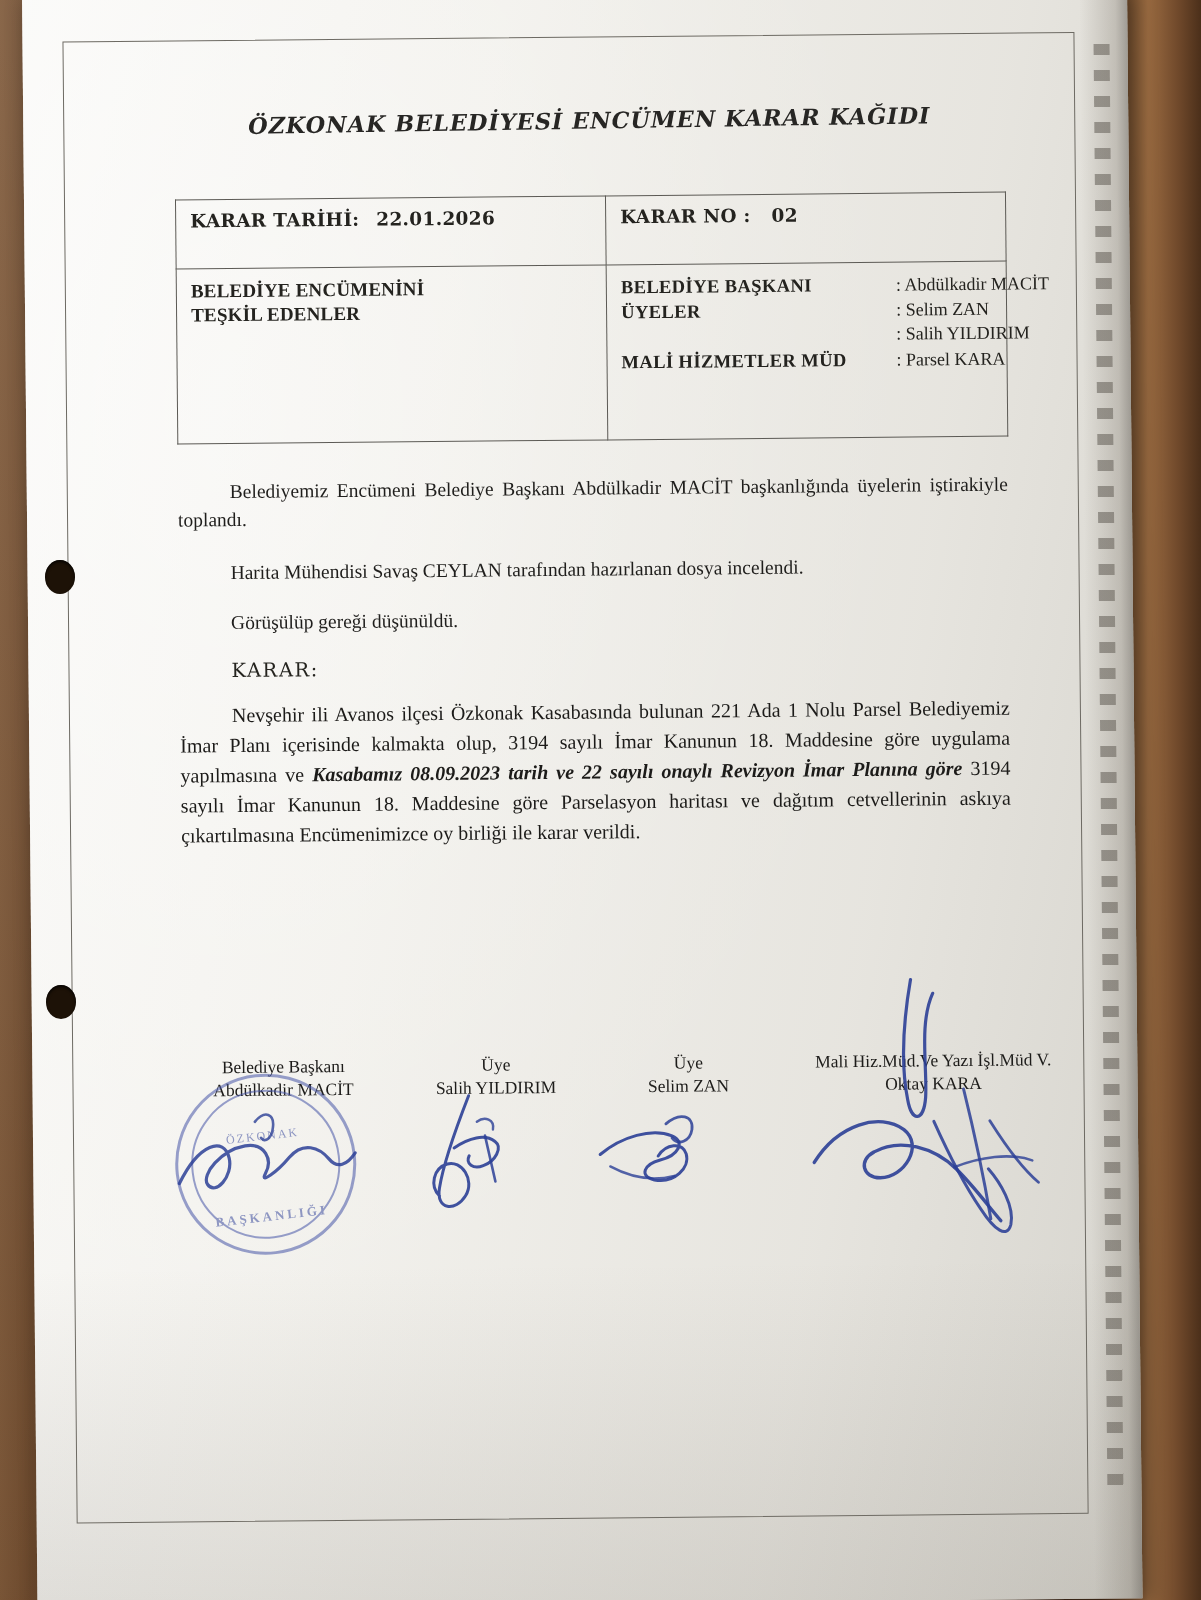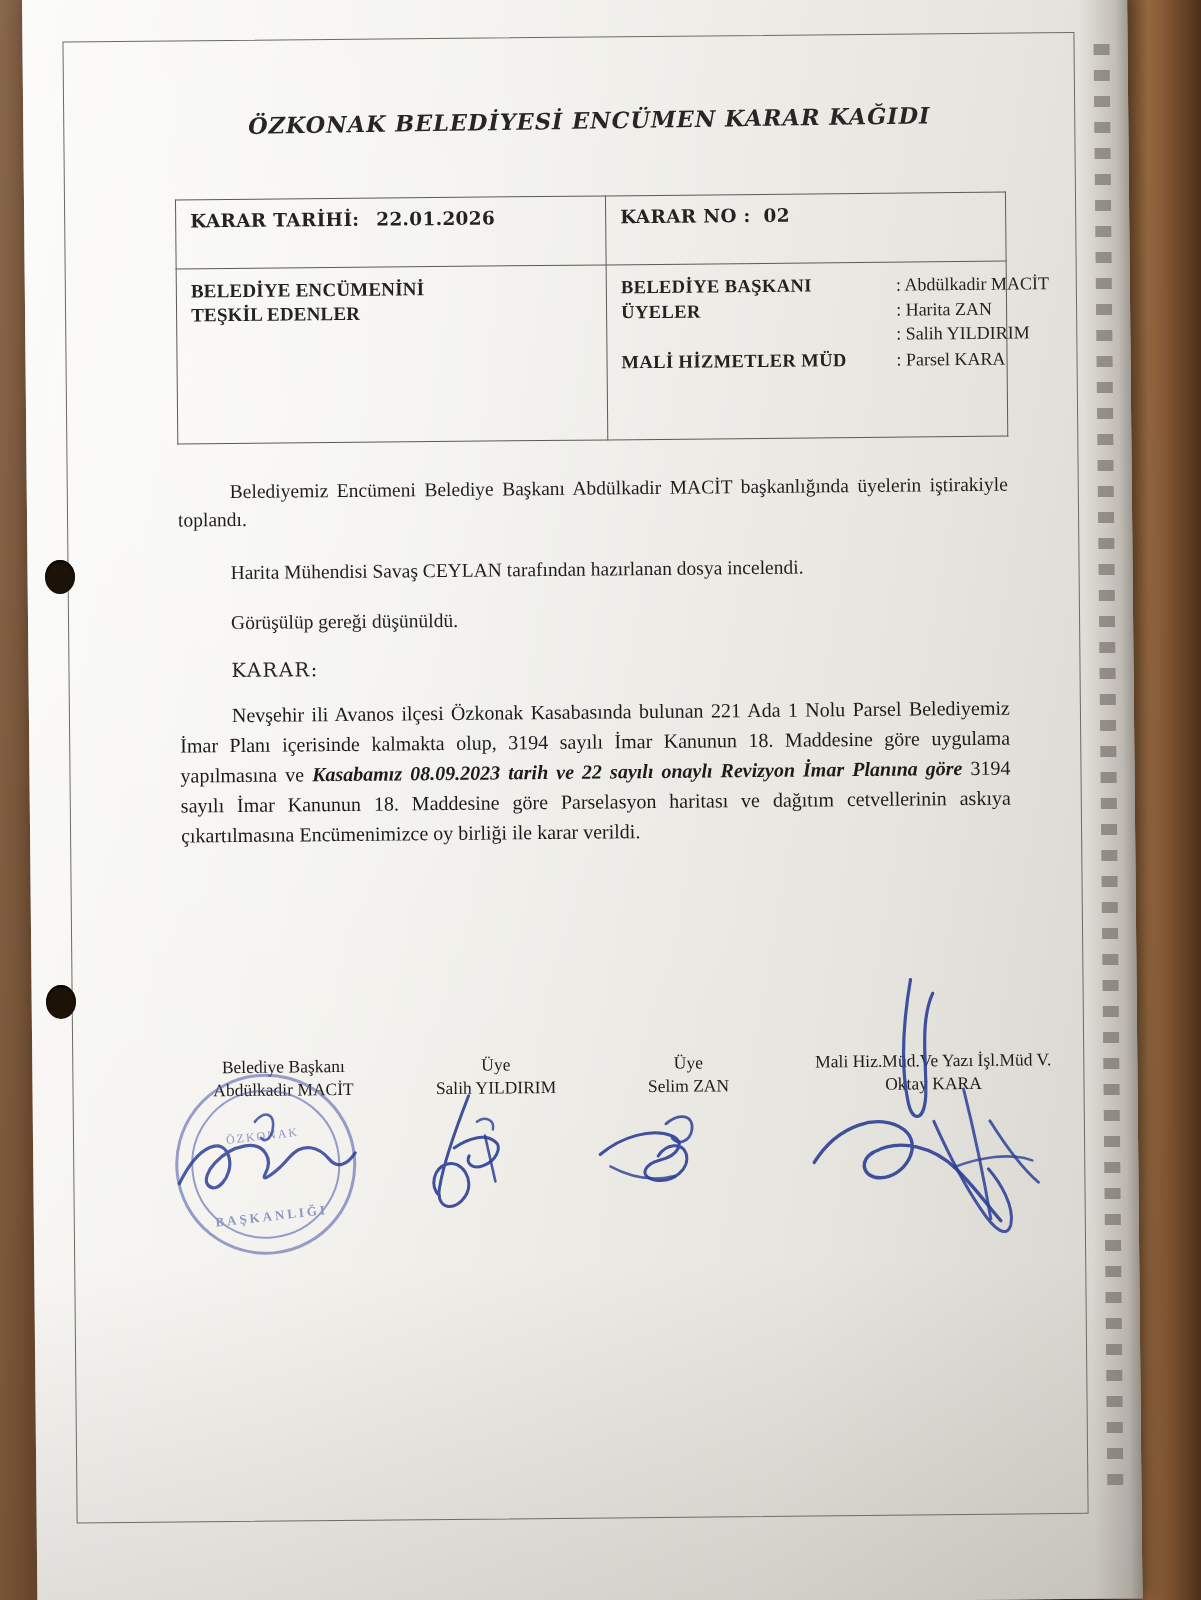--- a/index.html
+++ b/index.html
@@ -321,36 +321,36 @@
           <col style="width:400px">
         </colgroup>
         <tbody>
             <tr>
           <td class="cell-date">
             <span>KARAR TARİHİ:</span>
             <span style="margin-left:10px">22.01.2026</span>
           </td>
           <td class="cell-no">
             <span>KARAR NO :</span>
-            <span style="margin-left:6px">02</span>
+            <span style="margin-left:14px">02</span>
           </td>
         </tr>
         <tr>
           <td class="cell-left-body">
             <div>BELEDİYE ENCÜMENİNİ</div>
             <div>TEŞKİL EDENLER</div>
           </td>
           <td class="cell-right-body">
             <div class="role-row">
               <span class="role-label">BELEDİYE  BAŞKANI</span>
               <span class="role-name">: Abdülkadir MACİT</span>
             </div>
             <div class="role-row">
               <span class="role-label">ÜYELER</span>
-              <span class="role-name">: Harita ZAN</span>
+              <span class="role-name">: Selim ZAN</span>
             </div>
             <div class="role-row indented">
               <span class="role-label"></span>
               <span class="role-name">: Salih YILDIRIM</span>
             </div>
             <div class="role-row" style="margin-top:2px">
               <span class="role-label">MALİ  HİZMETLER MÜD</span>
               <span class="role-name">: Parsel KARA</span>
             </div>
           </td>

